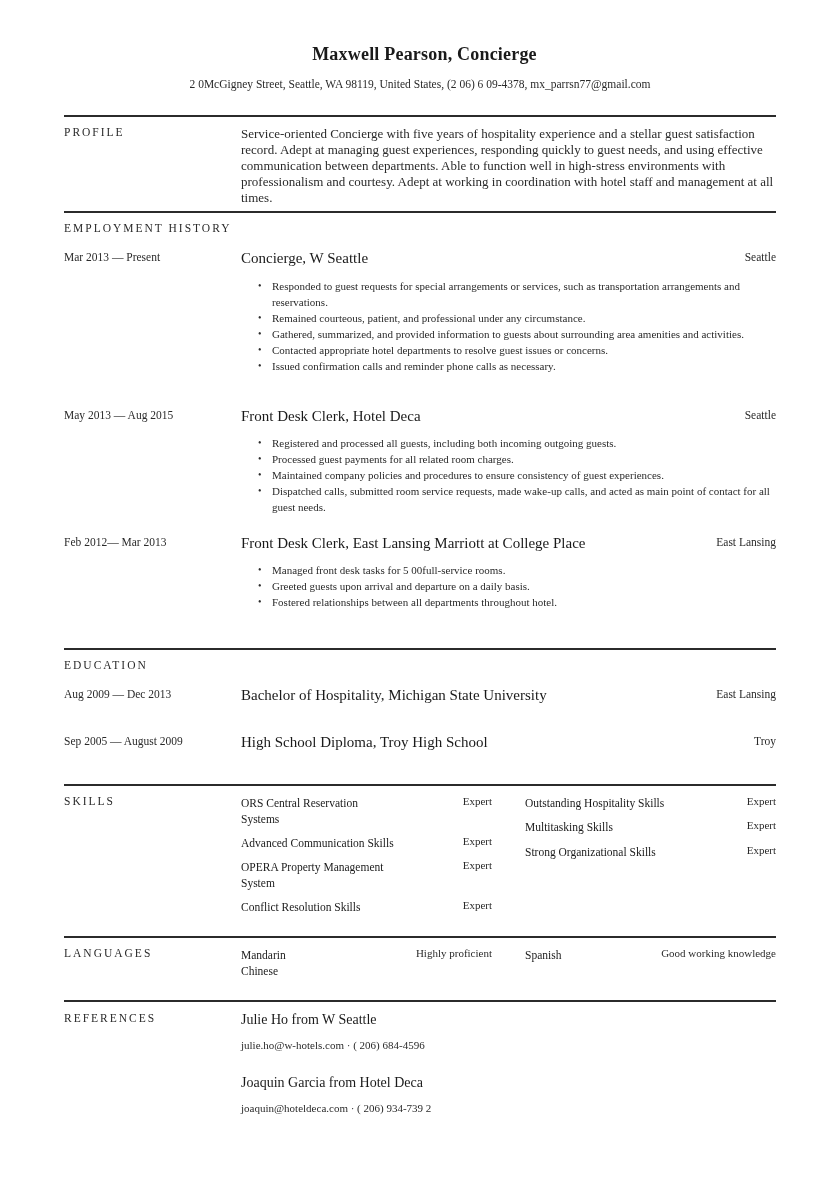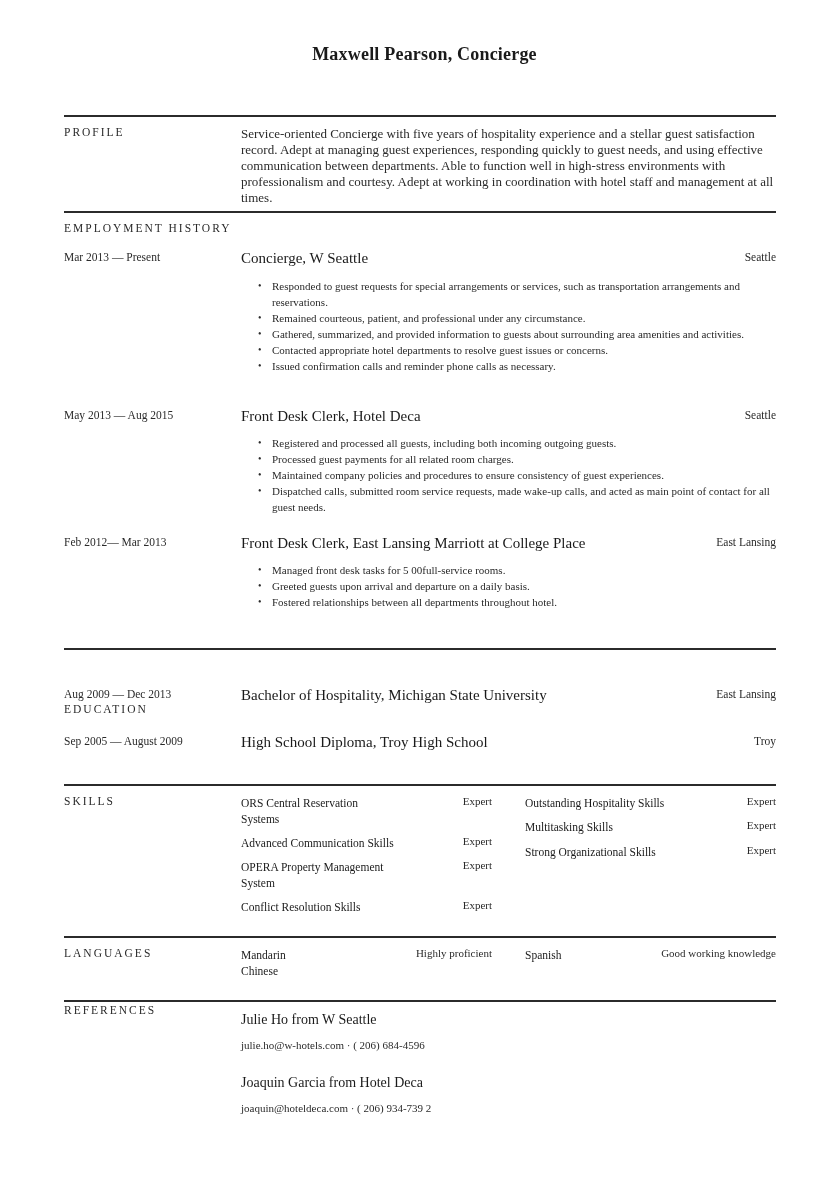--- a/index.html
+++ b/index.html
@@ -42,20 +42,21 @@
     .skill-level { position: absolute; font-size: 11px; color: #2a2a2a; text-align: right; }
 
     .ref-name { position: absolute; left: 177px; font-size: 14px; color: #1a1a1a; }
     .ref-contact { position: absolute; left: 177px; font-size: 11px; color: #2a2a2a; }
   </style>
 </head>
 <body>
 
 <div class="header">
   <div class="name">Maxwell Pearson, Concierge</div>
+  <div class="contact">2 0McGigney Street, Seattle, WA 98119, United States, (2 06) 6 09-4378, mx_parrsn77@gmail.com</div>
 </div>
 
 <div class="section" style="top:115px; height:95px;">
   <div class="rule"></div>
   <div class="sec-title" style="top:11px;">PROFILE</div>
   <div class="right-col profile-text" style="top:11px;">Service-oriented Concierge with five years of hospitality experience and a stellar guest satisfaction record. Adept at managing guest experiences, responding quickly to guest needs, and using effective communication between departments. Able to function well in high-stress environments with professionalism and courtesy. Adept at working in coordination with hotel staff and management at all times.</div>
 </div>
 
 <div class="section" style="top:211px; height:435px;">
   <div class="rule"></div>
@@ -93,21 +94,21 @@
     <ul class="bullets" style="top:26px;">
       <li>Managed front desk tasks for 5 00full-service rooms.</li>
       <li>Greeted guests upon arrival and departure on a daily basis.</li>
       <li>Fostered relationships between all departments throughout hotel.</li>
     </ul>
   </div>
 </div>
 
 <div class="section" style="top:648px; height:135px;">
   <div class="rule"></div>
-  <div class="sec-title" style="top:11px;margin-top:44px;">EDUCATION</div>
+  <div class="sec-title" style="top:11px;">EDUCATION</div>
 
   <div class="job" style="top:40px;">
     <div class="job-date" style="top:0;">Aug 2009 — Dec 2013</div>
     <div class="job-title" style="top:-1px;">Bachelor of Hospitality, Michigan State University</div>
     <div class="job-loc" style="top:0;">East Lansing</div>
   </div>
   <div class="job" style="top:87px;">
     <div class="job-date" style="top:0;">Sep 2005 — August 2009</div>
     <div class="job-title" style="top:-1px;">High School Diploma, Troy High School</div>
     <div class="job-loc" style="top:0;">Troy</div>
@@ -140,19 +141,19 @@
   <div class="sec-title" style="top:11px;">LANGUAGES</div>
 
   <div class="skill" style="left:177px; top:11px; width:70px;">Mandarin Chinese</div>
   <div class="skill-level" style="left:320px; width:108px; top:11px;">Highly proficient</div>
   <div class="skill" style="left:461px; top:11px; width:120px;">Spanish</div>
   <div class="skill-level" style="left:560px; width:152px; top:11px;">Good working knowledge</div>
 </div>
 
 <div class="section" style="top:1000px; height:130px;">
   <div class="rule"></div>
-  <div class="sec-title" style="top:4px;">REFERENCES</div>
+  <div class="sec-title" style="top:12px;">REFERENCES</div>
 
   <div class="ref-name" style="top:12px;">Julie Ho from W Seattle</div>
   <div class="ref-contact" style="top:39px;text-align:right;">julie.ho@w-hotels.com · ( 206) 684-4596</div>
   <div class="ref-name" style="top:75px;">Joaquin Garcia from Hotel Deca</div>
   <div class="ref-contact" style="top:102px;">joaquin@hoteldeca.com · ( 206) 934-739 2</div>
 </div>
 
 </body></html>

